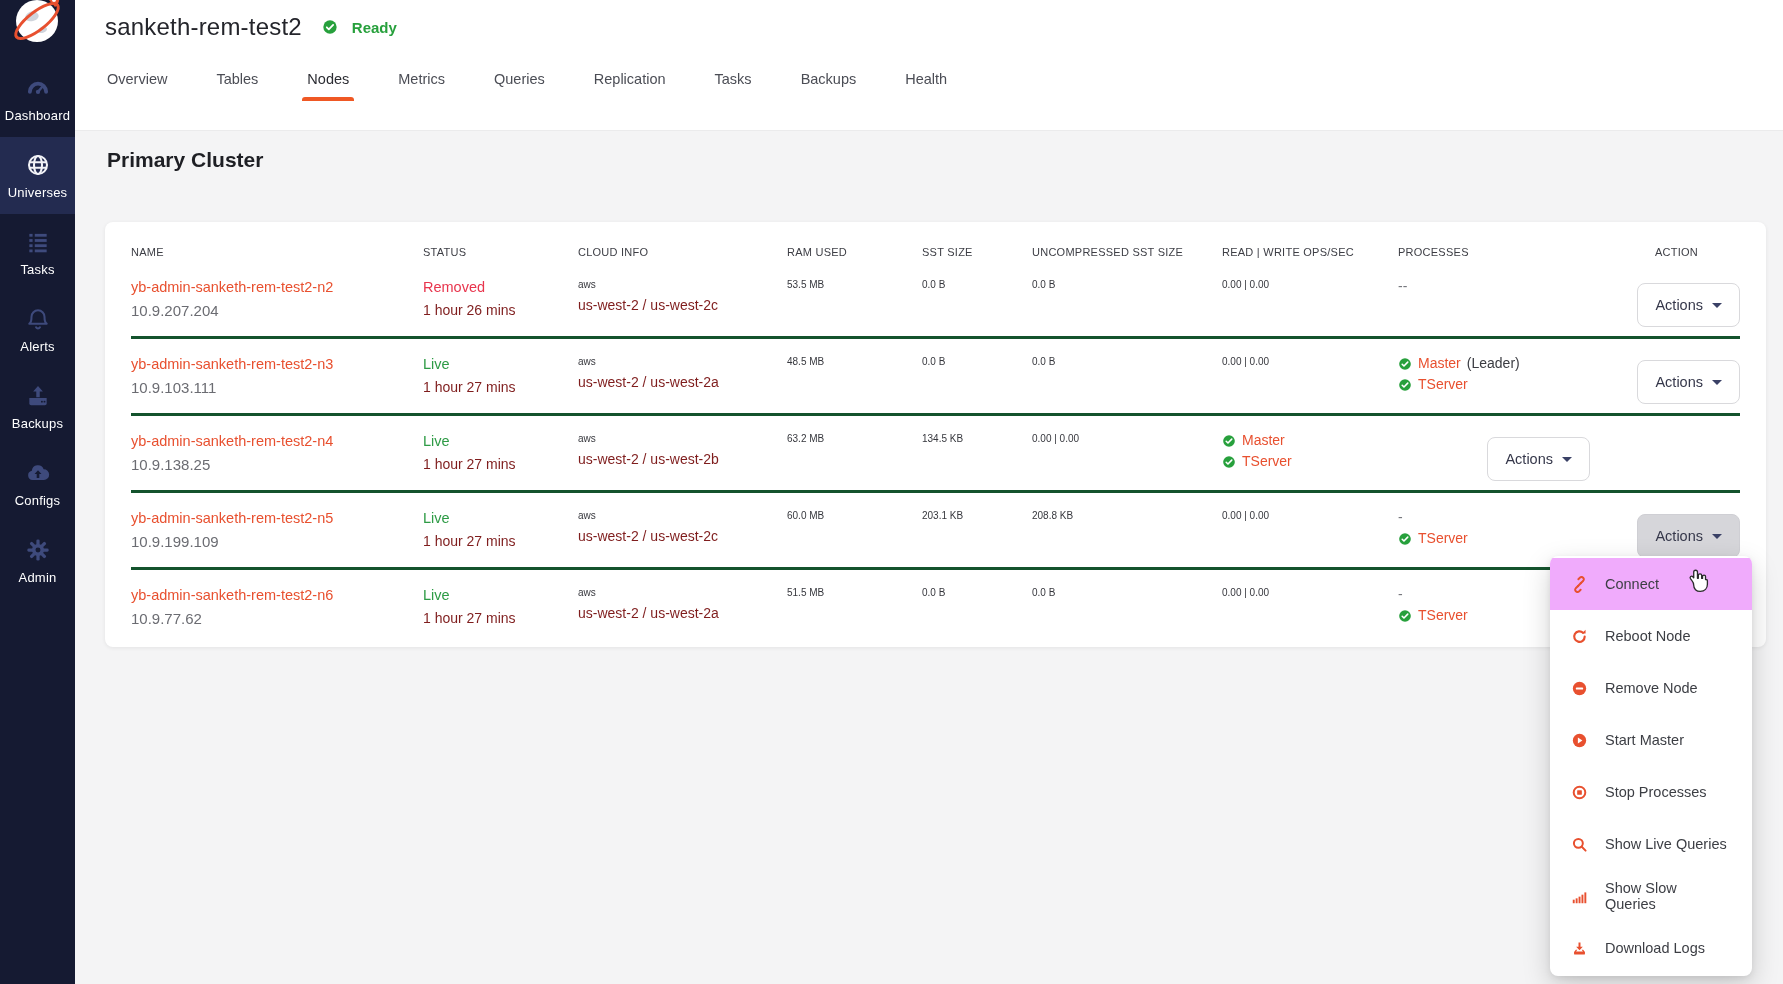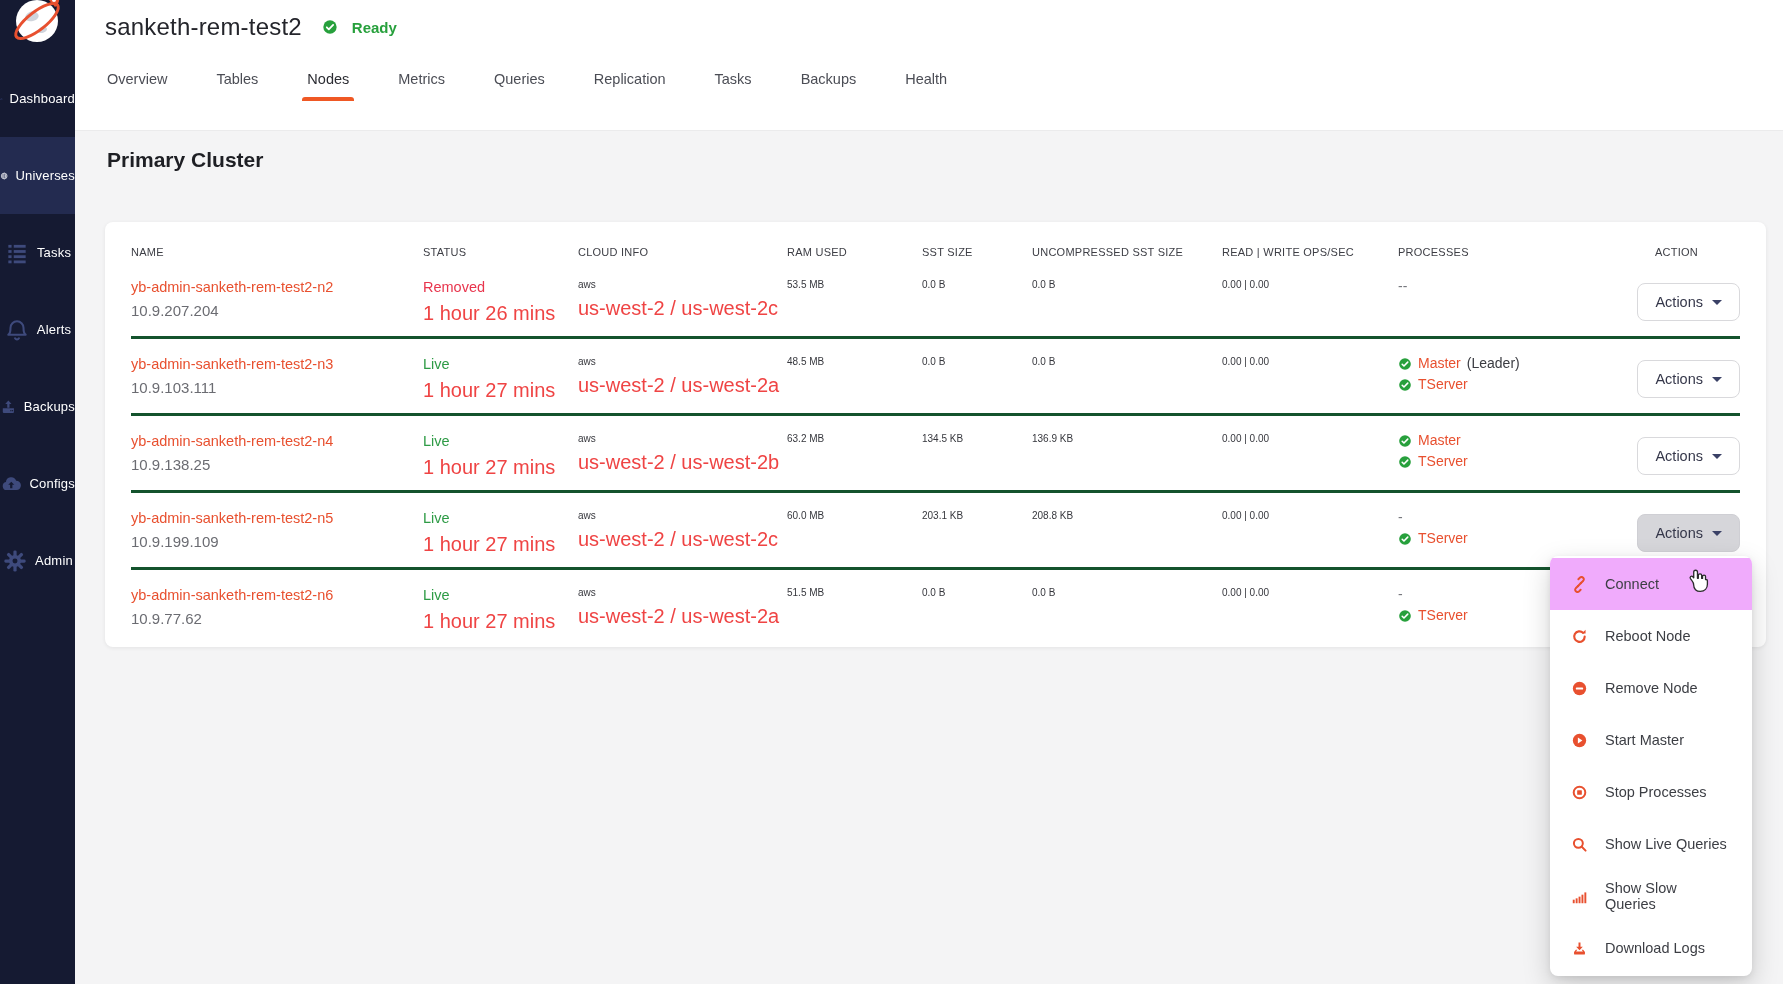--- a/index.html
+++ b/index.html
@@ -5,21 +5,21 @@
   html,body{margin:0;padding:0}
   body{
     width:1783px;height:984px;overflow:hidden;position:relative;
     background:#f4f4f5;font-family:"Liberation Sans",sans-serif;
     -webkit-font-smoothing:antialiased;
   }
   
   .sidebar{position:absolute;left:0;top:0;width:75px;height:984px;background:#151a32;z-index:6}
   .logo{position:absolute;top:-9px;left:8px;width:58px;height:58px}
   .sb-nav{position:absolute;top:60px;left:0;right:0}
-  .sb-item{height:77px;display:flex;flex-direction:row;align-items:center;justify-content:center;gap:7px;cursor:pointer}
+  .sb-item{height:77px;display:flex;flex-direction:column;align-items:center;justify-content:center;gap:7px;cursor:pointer}
   .sb-item.active{background:#232b50}
   .sb-icon{width:26px;height:26px;color:#3e4a7c;display:flex}
   .sb-icon svg{width:100%;height:100%}
   .sb-item.active .sb-icon{color:#f2f3f7}
   .sb-label{font-size:13px;color:#ffffff;letter-spacing:.2px}
   
   .main{position:absolute;left:75px;top:0;width:1708px;height:984px}
   .topbar{background:#fff;height:130px;position:relative;border-bottom:1px solid #ebebec}
   .title-row{display:flex;align-items:center;gap:20px;padding:13px 0 0 30px}
   .page-title{font-size:24px;font-weight:400;color:#24252b;letter-spacing:.2px}
@@ -37,29 +37,29 @@
   .thead{padding:24px 0 4px}
   .th{font-size:11px;font-weight:400;color:#3d3e45;letter-spacing:.25px}
   .th.right{text-align:right;padding-right:42px}
   .trow{padding:17px 0 0;height:77px;box-sizing:border-box;border-bottom:3px solid #14532d}
   .trow:last-child{border-bottom:none}
   .node-link{font-size:14.5px;color:#e8502f;cursor:pointer}
   .ip{font-size:15px;color:#6b6c72;margin-top:7px}
   .status{font-size:14.5px}
   .status.removed{color:#e8354d}
   .status.live{color:#2e9b46}
-  .sub{font-size:20px;color:#ef4444;margin-top:7px}
+  .sub{font-size:14px;color:#7f1d1d;margin-top:7px}
   .cellv{font-size:10px;color:#36373d}
   .proc-line{display:flex;align-items:center;gap:6px;font-size:14px;margin-bottom:6px;line-height:15px}
   .proc-check{width:14px;height:14px;display:flex;flex:none}
   .proc-link{color:#e8502f;cursor:pointer}
   .proc-suffix{color:#3b3c42}
   .proc-plain{color:#77787e}
   .action-cell{display:flex;justify-content:flex-end;align-items:flex-start;padding-top:4px}
-  .actions-btn{display:inline-flex;align-items:center;gap:9px;height:38px;padding:0 17px;background:#fff;
+  .actions-btn{display:inline-flex;align-items:center;gap:9px;height:44px;padding:0 17px;background:#fff;
     border:1px solid #d9d9dc;border-radius:8px;font-size:14.5px;color:#35374a;cursor:pointer;box-sizing:border-box}
   .actions-btn.active{background:#d6d6da;border-color:#cfcfd4}
   .caret{width:0;height:0;border-left:5px solid transparent;border-right:5px solid transparent;border-top:5px solid #3a4166}
   
   .menu{position:absolute;left:1550px;top:556px;width:202px;background:#fff;border-radius:8px;
     box-shadow:0 10px 28px rgba(0,0,0,.18),0 2px 6px rgba(0,0,0,.08);z-index:10;padding:2px 0;overflow:hidden}
   .menu-item{display:flex;align-items:center;gap:17px;height:52px;padding:0 21px;font-size:14.5px;color:#3c3e44;cursor:pointer}
   .menu-item.hover{background:#f0abfc}
   .menu-icon{width:17px;height:17px;color:#e8502f;display:flex;flex:none}
   .menu-icon svg{width:100%;height:100%}
@@ -287,21 +287,20 @@
             <div>
               <div class="status live">Live</div>
               <div class="sub">1 hour 27 mins</div>
             </div>
             <div>
               <div class="cellv">aws</div>
               <div class="sub">us-west-2 / us-west-2b</div>
             </div>
             <div class="cellv">63.2 MB</div>
             <div class="cellv">134.5 KB</div>
-            <div class="cellv">136.9 KB</div>
             <div class="cellv">0.00 | 0.00</div>
             <div>
               <div class="proc-line">
                 <span class="proc-check">
                   <svg viewBox="0 0 24 24">
                     <circle cx="12" cy="12" r="10" fill="#27a03c"></circle>
                     <path d="M7.2 12.4l3 3 6.5-6.6" stroke="#fff" stroke-width="2.7" fill="none" stroke-linecap="round" stroke-linejoin="round"></path>
                   </svg>
                 </span>
                 <span class="proc-link">Master</span>

